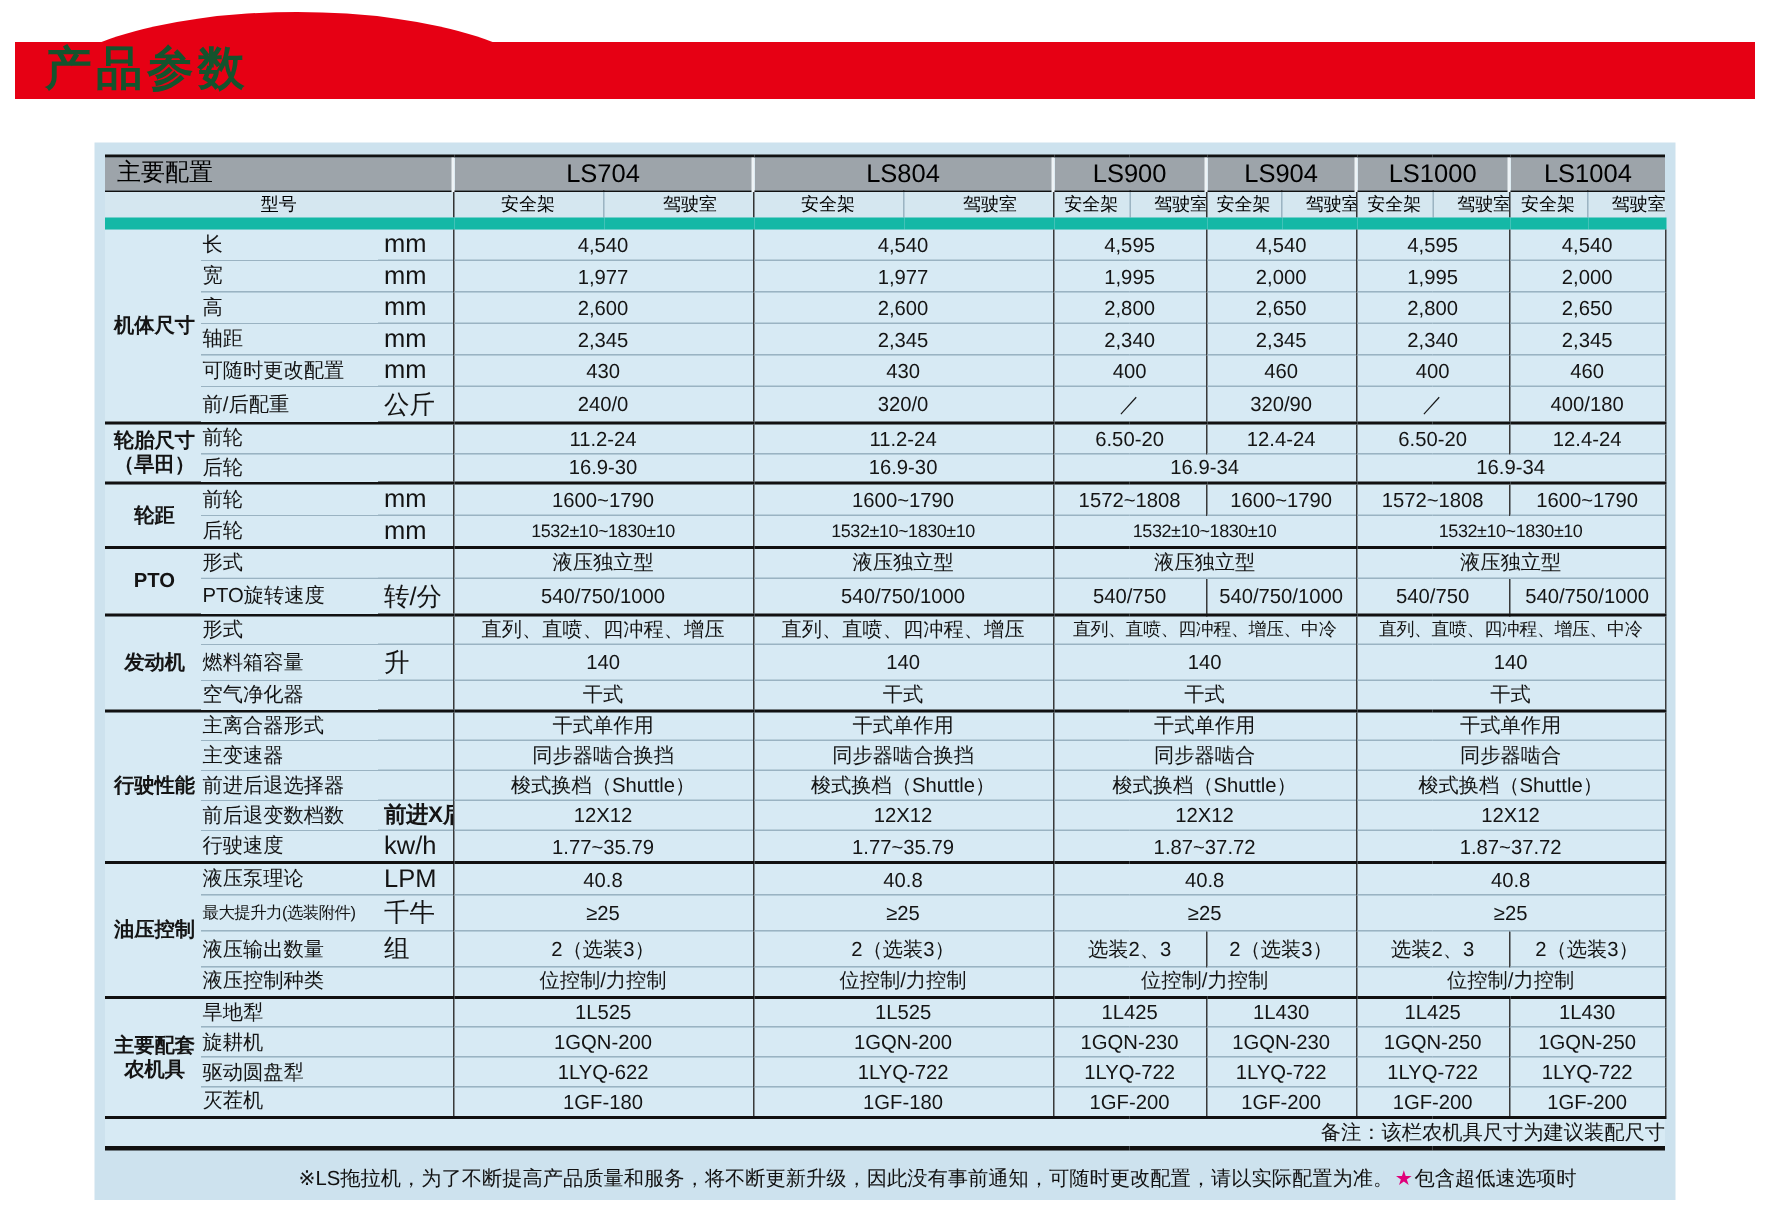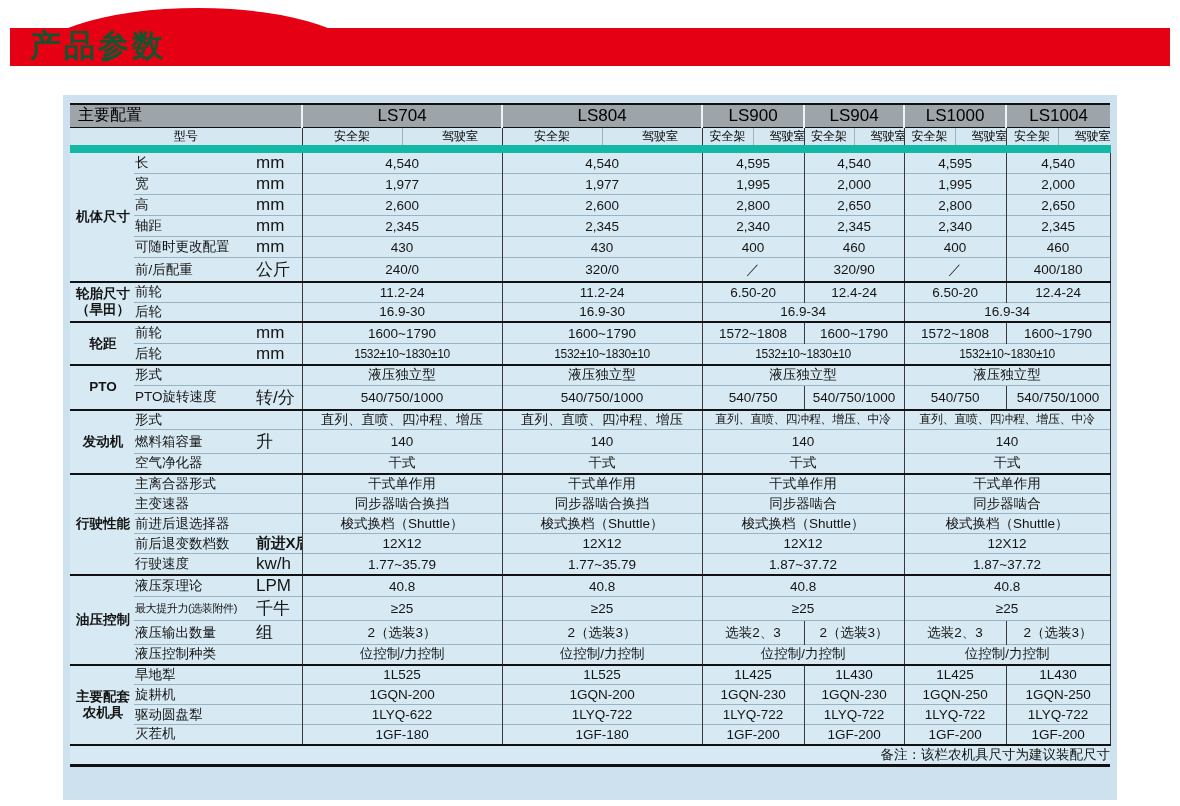--- a/index.html
+++ b/index.html
@@ -358,13 +358,14 @@
           <td class="data" colspan="2">1GF-200</td>
           <td class="data" colspan="2">1GF-200</td>
           <td class="data" colspan="2">1GF-200</td>
           <td class="data" colspan="2">1GF-200</td>
         </tr>
         <tr class="remark">
           <td colspan="15">备注：该栏农机具尺寸为建议装配尺寸</td>
         </tr>
       </tbody>
   </table>
+  <div class="footnote"><span>※LS拖拉机，为了不断提高产品质量和服务，将不断更新升级，因此没有事前通知，可随时更改配置，请以实际配置为准。</span><span class="pink">★</span><span>包含超低速选项时</span></div>
 </div>
 
 </body></html>

